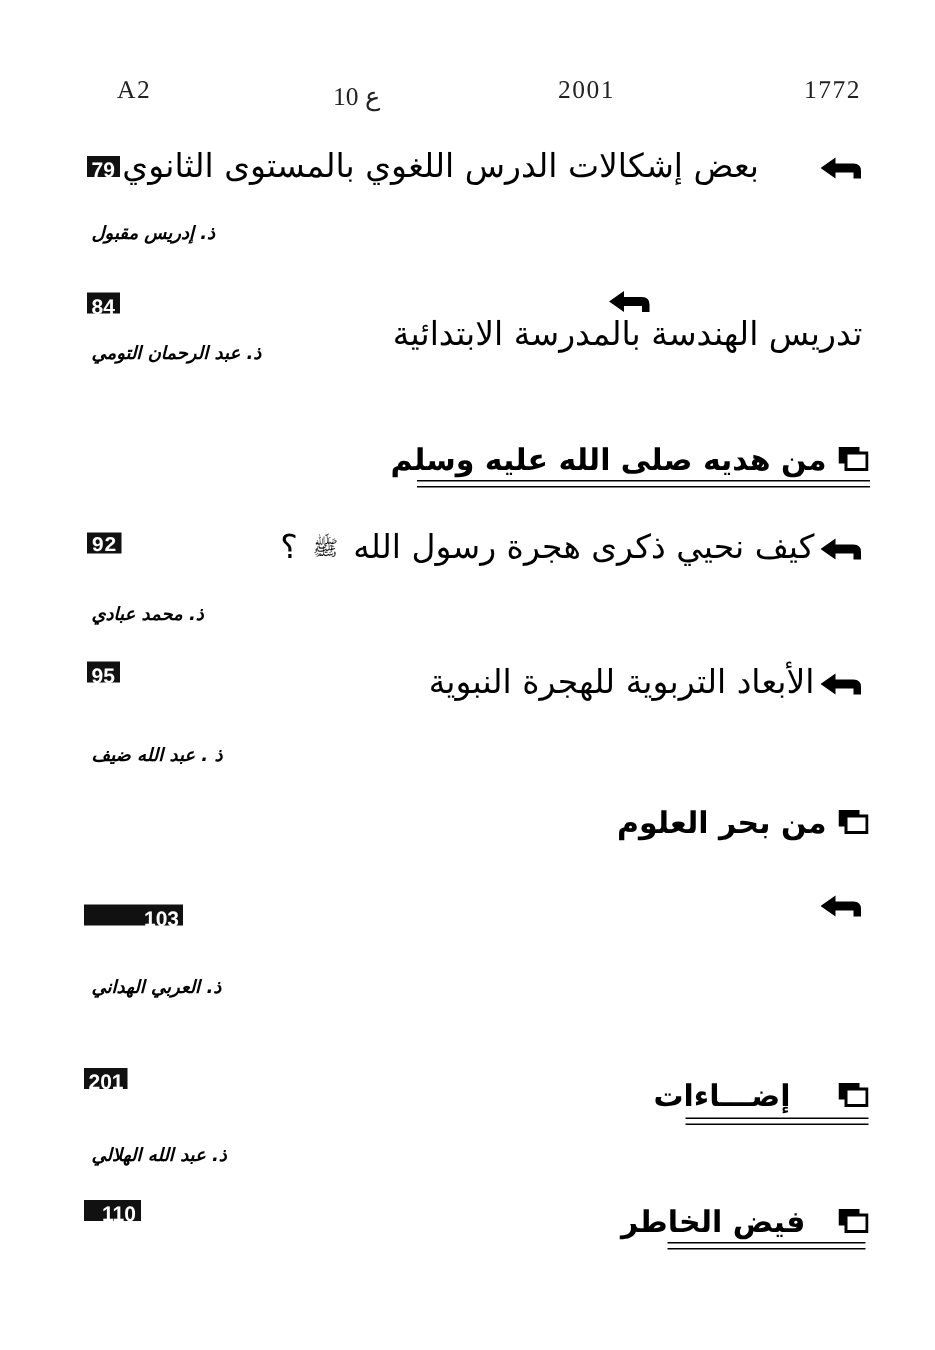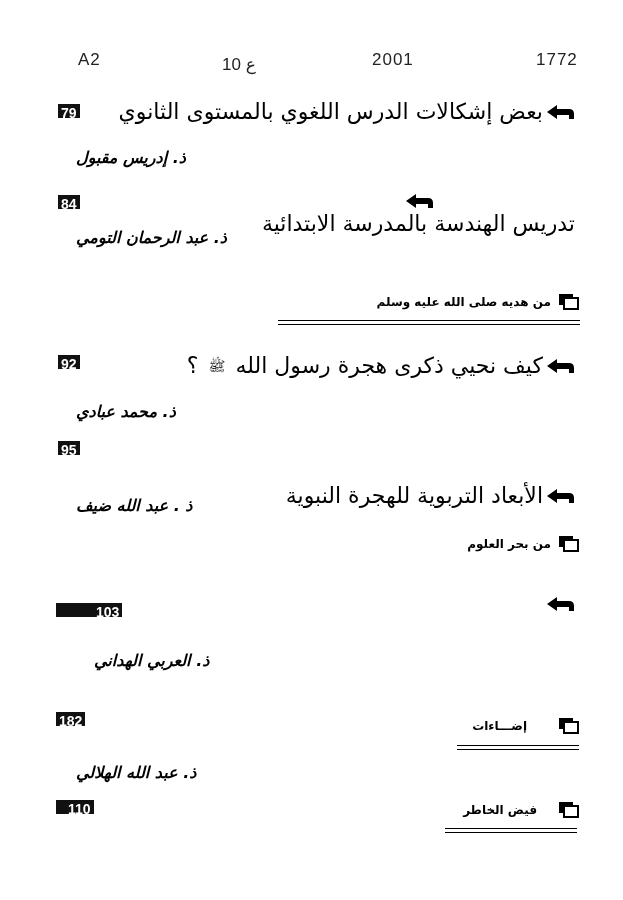--- a/index.html
+++ b/index.html
@@ -3,62 +3,62 @@
 <meta charset="utf-8">
 <style>
   html, body { margin: 0; padding: 0; }
   body {
     width: 623px; height: 900px; position: relative; overflow: hidden;
     background: #ffffff; color: #000;
     font-family: "DejaVu Sans", sans-serif;
   }
   .abs { position: absolute; }
   .hand {
-    font-family: Liberation Sans, sans-serif;
+    font-family: Liberation Serif, serif;
     font-size: 17px; color: #222; font-weight: normal;
     letter-spacing: 1px;
   }
   .pagebox {
     position: absolute; background: #111; color: #fff;
     font-family: "Liberation Sans", sans-serif; font-weight: bold;
     font-size: 14px; line-height: 18px; height: 14px;
     padding: 0 3px; text-align: center;
   }
   .title {
     position: absolute; right: 48px; direction: rtl; white-space: nowrap;
     font-family: "DejaVu Sans", sans-serif; font-size: 22px; line-height: 30px;
     display: flex; align-items: center;
   }
   .arrow { display: inline-block; width: 28px; height: 16px; margin-left: 4px; }
   .author {
-    position: absolute; left: 76px; direction: rtl; white-space: nowrap;
+    position: absolute; left: 61px; direction: rtl; white-space: nowrap;
     font-family: "DejaVu Sans", sans-serif; font-weight: bold; font-style: italic;
-    font-size: 16px;
+    font-size: 12px;
   }
   .section {
     position: absolute; right: 44px; direction: rtl; white-space: nowrap;
-    font-family: "DejaVu Sans", sans-serif; font-weight: bold; font-size: 12px;
+    font-family: "DejaVu Sans", sans-serif; font-weight: bold; font-size: 20px;
     display: flex; align-items: center;
   }
   .secicon { display: inline-block; width: 20px; height: 16px; margin-left: 8px; }
   .dbl-underline {
     position: absolute; height: 3px; border-top: 1.5px solid #000; border-bottom: 1.5px solid #000;
   }
   .salla { font-size: 14px; margin: 0 10px; }
 </style>
 </head>
 <body>
 
 <div class="abs hand" style="left:78px;top:50px;">A2</div>
 <div class="abs hand" style="left:222px;top:54px;">10 ع</div>
 <div class="abs hand" style="left:372px;top:50px;">2001</div>
 <div class="abs hand" style="left:536px;top:50px;">1772</div>
 
 <div class="pagebox" style="left:58px;top:104px;">79</div>
-<div class="title" style="top:97px;">
+<div class="title" style="top:97px;gap:37px;">
   <svg class="arrow" viewBox="0 0 28 16">
       <path d="M0 8 L10 1 L10 5 L22 5 Q27 5 27 10 L27 15 L22 15 L22 11 L10 11 L10 15 Z" fill="#000"></path>
     </svg>
   <span>بعض إشكالات الدرس اللغوي بالمستوى الثانوي</span>
 </div>
 <div class="author" style="top:148px;">ذ. إدريس مقبول</div>
 
 <div class="pagebox" style="left:58px;top:195px;">84</div>
 <div class="title" style="top:193px;flex-direction:column;">
   <svg class="arrow" viewBox="0 0 28 16">
@@ -70,33 +70,33 @@
 
 <div class="section" style="top:294px;">
   <svg class="secicon" viewBox="0 0 20 16">
       <rect x="0" y="0" width="14" height="11" fill="#000"></rect>
       <rect x="5" y="4" width="14" height="11" fill="#fff" stroke="#000" stroke-width="2"></rect>
     </svg>
   <span>من هديه صلى الله عليه وسلم</span>
 </div>
 <div class="dbl-underline" style="left:278px;width:302px;top:320px;"></div>
 
-<div class="pagebox" style="left:58px;top:355px;">92</div>
+<div class="pagebox" style="left:58px;top:355px;font-family:Liberation Mono, monospace;">92</div>
 <div class="title" style="top:351px;">
   <svg class="arrow" viewBox="0 0 28 16">
       <path d="M0 8 L10 1 L10 5 L22 5 Q27 5 27 10 L27 15 L22 15 L22 11 L10 11 L10 15 Z" fill="#000"></path>
     </svg>
   <span>كيف نحيي ذكرى هجرة رسول الله</span>
   <span class="salla">ﷺ</span>
   <span>؟</span>
 </div>
 <div class="author" style="top:402px;">ذ. محمد عبادي</div>
 
 <div class="pagebox" style="left:58px;top:441px;">95</div>
-<div class="title" style="top:441px;margin-top:40px;">
+<div class="title" style="top:441px;">
   <svg class="arrow" viewBox="0 0 28 16">
       <path d="M0 8 L10 1 L10 5 L22 5 Q27 5 27 10 L27 15 L22 15 L22 11 L10 11 L10 15 Z" fill="#000"></path>
     </svg>
   <span>الأبعاد التربوية للهجرة النبوية</span>
 </div>
 <div class="author" style="top:496px;">ذ . عبد الله ضيف</div>
 
 <div class="section" style="top:536px;">
   <svg class="secicon" viewBox="0 0 20 16">
       <rect x="0" y="0" width="14" height="11" fill="#000"></rect>
@@ -104,23 +104,23 @@
     </svg>
   <span>من بحر العلوم</span>
 </div>
 
 <div class="pagebox" style="left:56px;top:603px;padding-left:40px;">103</div>
 <div class="title" style="top:596px;">
   <svg class="arrow" viewBox="0 0 28 16">
       <path d="M0 8 L10 1 L10 5 L22 5 Q27 5 27 10 L27 15 L22 15 L22 11 L10 11 L10 15 Z" fill="#000"></path>
     </svg>
 </div>
-<div class="author" style="top:651px;margin-left:18px;">ذ. العربي الهداني</div>
+<div class="author" style="top:651px;">ذ. العربي الهداني</div>
 
-<div class="pagebox" style="left:56px;top:712px;">182</div>
+<div class="pagebox" style="left:56px;top:712px;">201</div>
 <div class="section" style="top:718px;gap:24px;">
   <svg class="secicon" viewBox="0 0 20 16">
       <rect x="0" y="0" width="14" height="11" fill="#000"></rect>
       <rect x="5" y="4" width="14" height="11" fill="#fff" stroke="#000" stroke-width="2"></rect>
     </svg>
   <span>إضـــاءات</span>
 </div>
 <div class="dbl-underline" style="left:457px;width:122px;top:745px;"></div>
 <div class="author" style="top:763px;">ذ. عبد الله الهلالي</div>
 

